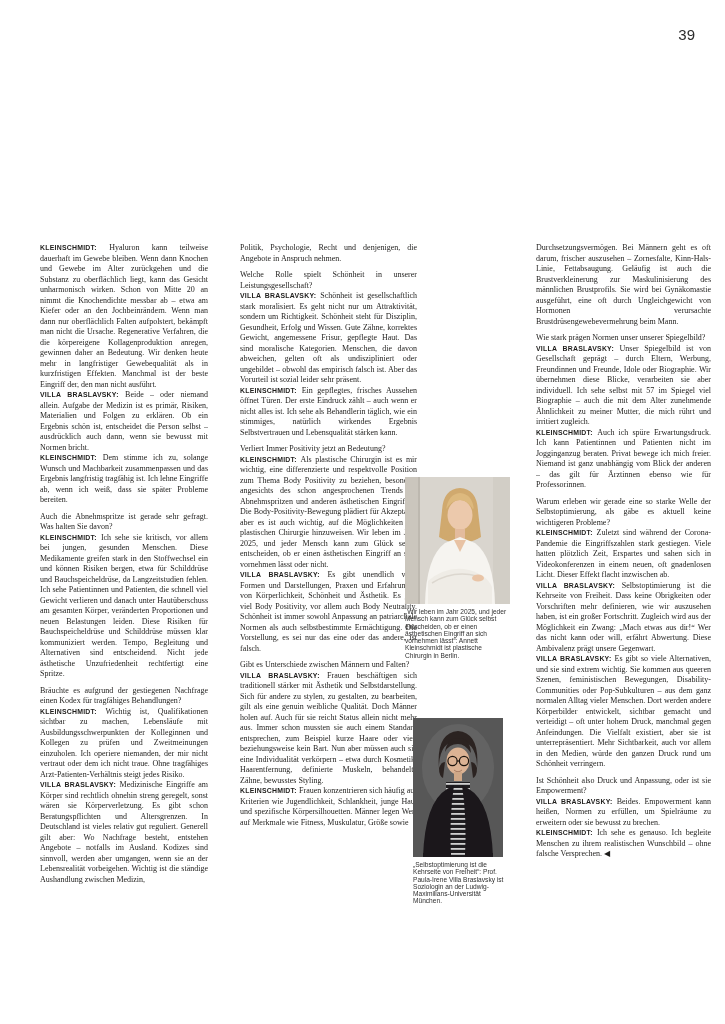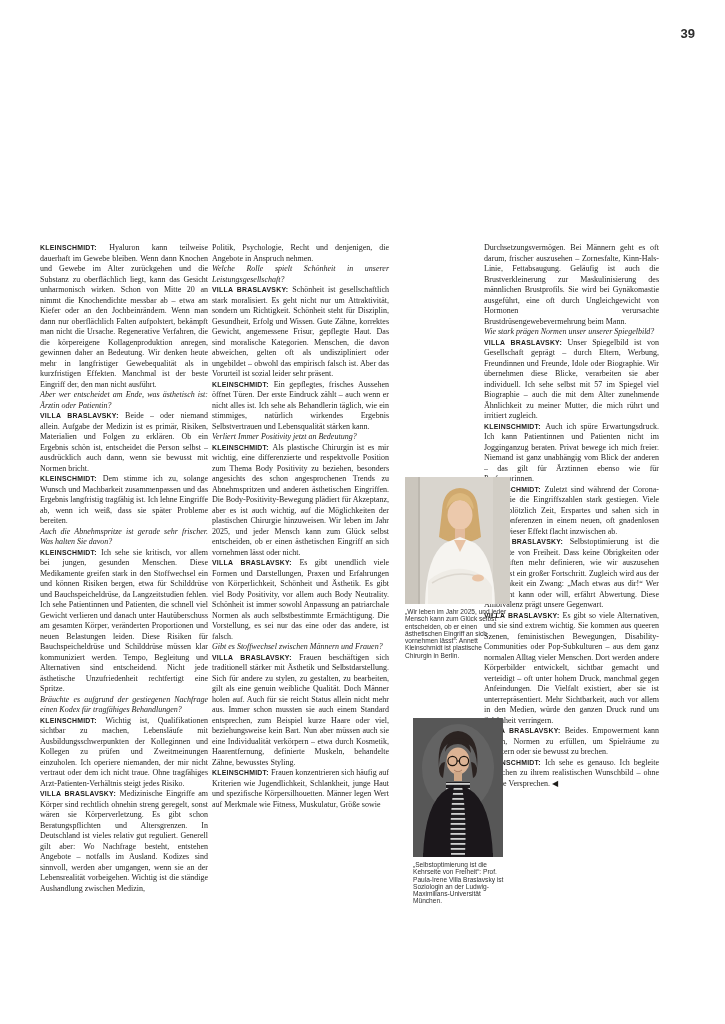--- a/index.html
+++ b/index.html
@@ -3,87 +3,88 @@
 <meta charset="utf-8">
 <style>
   html,body{margin:0;padding:0;background:#e8e8e8;}
   .page{
     position:relative;width:725px;height:1024px;margin:0 auto;
     background:#ffffff;overflow:hidden;
     font-family:"Liberation Serif", serif;color:#1e1d1b;
   }
   .pagenum{
     position:absolute;top:26px;right:30px;
-    font-family:"Liberation Sans", sans-serif;font-weight:bold;
-    font-size:13px;color:#2c2c2c;
+    font-family:"Liberation Sans", sans-serif;font-weight:normal;
+    font-size:15px;color:#2c2c2c;
   }
   .col{
     position:absolute;top:243px;
     font-size:8px;line-height:10.5px;
     text-align:justify;hyphens:auto;-webkit-hyphens:auto;
   }
   .col p{margin:0;}
-  .col p.question{font-style:italic;margin-top:0;}
+  .col p.question{margin-top:6px;}
   .col p.continuation{margin-top:0;}
   .speaker{
     font-family:"Liberation Sans", sans-serif;font-weight:bold;font-style:normal;
     font-size:6.9px;letter-spacing:.25px;
   }
   #col1{left:40px;width:168px;}
-  #col2{left:212px;width:177px;}
-  #col3{left:484px;width:175px;}
+  #col2{left:240px;width:177px;}
+  #col3{left:536px;width:175px;}
   figure.photo{position:absolute;margin:0;padding:0;line-height:0;}
   #photo-top{left:405px;top:477px;width:105px;height:127px;}
   #photo-bottom{left:413px;top:718px;width:90px;height:139px;}
   .caption{
     position:absolute;
     font-family:"Liberation Sans", sans-serif;
     font-size:6.6px;line-height:7.3px;color:#303030;text-align:left;
   }
   #caption-top{left:405px;top:608px;width:102px;}
   #caption-bottom{left:413px;top:861px;width:95px;}
 </style>
 </head>
 <body>
 
 <div class="page">
 
   <div class="pagenum">39</div>
 
   <div class="col" id="col1">
       <p class="answer"><span class="speaker">KLEINSCHMIDT: </span>Hyaluron kann teilweise dauerhaft im Gewebe bleiben. Wenn dann Knochen und Gewebe im Alter zurückgehen und die Substanz zu oberflächlich liegt, kann das Gesicht unharmonisch wirken. Schon von Mitte 20 an nimmt die Knochendichte messbar ab – etwa am Kiefer oder an den Jochbeinrändern. Wenn man dann nur oberflächlich Falten aufpolstert, bekämpft man nicht die Ursache. Regenerative Verfahren, die die körpereigene Kollagenproduktion anregen, gewinnen daher an Bedeutung. Wir denken heute mehr in langfristiger Gewebequalität als in kurzfristigen Effekten. Manchmal ist der beste Eingriff der, den man nicht ausführt.</p>
-      <p class="question">Aber wer entscheidet am Ende, was ästhetisch ist: Ärztin oder Patientin?</p>
       <p class="answer"><span class="speaker">VILLA BRASLAVSKY: </span>Beide – oder niemand allein. Aufgabe der Medizin ist es primär, Risiken, Materialien und Folgen zu erklären. Ob ein Ergebnis schön ist, entscheidet die Person selbst – ausdrücklich auch dann, wenn sie bewusst mit Normen bricht.</p>
       <p class="answer"><span class="speaker">KLEINSCHMIDT: </span>Dem stimme ich zu, solange Wunsch und Machbarkeit zusammenpassen und das Ergebnis langfristig tragfähig ist. Ich lehne Eingriffe ab, wenn ich weiß, dass sie später Probleme bereiten.</p>
-      <p class="question">Auch die Abnehmspritze ist gerade sehr frischer. Was halten Sie davon?</p>
+      <p class="question">Auch die Abnehmspritze ist gerade sehr gefragt. Was halten Sie davon?</p>
       <p class="answer"><span class="speaker">KLEINSCHMIDT: </span>Ich sehe sie kritisch, vor allem bei jungen, gesunden Menschen. Diese Medikamente greifen stark in den Stoffwechsel ein und können Risiken bergen, etwa für Schilddrüse und Bauchspeicheldrüse, da Langzeitstudien fehlen. Ich sehe Patientinnen und Patienten, die schnell viel Gewicht verlieren und danach unter Hautüberschuss am gesamten Körper, veränderten Proportionen und neuen Belastungen leiden. Diese Risiken für Bauchspeicheldrüse und Schilddrüse müssen klar kommuniziert werden. Tempo, Begleitung und Alternativen sind entscheidend. Nicht jede ästhetische Unzufriedenheit rechtfertigt eine Spritze.</p>
       <p class="question">Bräuchte es aufgrund der gestiegenen Nachfrage einen Kodex für tragfähiges Behandlungen?</p>
       <p class="answer"><span class="speaker">KLEINSCHMIDT: </span>Wichtig ist, Qualifikationen sichtbar zu machen, Lebensläufe mit Ausbildungsschwerpunkten der Kolleginnen und Kollegen zu prüfen und Zweitmeinungen einzuholen. Ich operiere niemanden, der mir nicht vertraut oder dem ich nicht traue. Ohne tragfähiges Arzt-Patienten-Verhältnis steigt jedes Risiko.</p>
       <p class="answer"><span class="speaker">VILLA BRASLAVSKY: </span>Medizinische Eingriffe am Körper sind rechtlich ohnehin streng geregelt, sonst wären sie Körperverletzung. Es gibt schon Beratungspflichten und Altersgrenzen. In Deutschland ist vieles relativ gut reguliert. Generell gilt aber: Wo Nachfrage besteht, entstehen Angebote – notfalls im Ausland. Kodizes sind sinnvoll, werden aber umgangen, wenn sie an der Lebensrealität vorbeigehen. Wichtig ist die ständige Aushandlung zwischen Medizin,</p>
     </div>
   <div class="col" id="col2">
       <p class="continuation">Politik, Psychologie, Recht und denjenigen, die Angebote in Anspruch nehmen.</p>
       <p class="question">Welche Rolle spielt Schönheit in unserer Leistungsgesellschaft?</p>
       <p class="answer"><span class="speaker">VILLA BRASLAVSKY: </span>Schönheit ist gesellschaftlich stark moralisiert. Es geht nicht nur um Attraktivität, sondern um Richtigkeit. Schönheit steht für Disziplin, Gesundheit, Erfolg und Wissen. Gute Zähne, korrektes Gewicht, angemessene Frisur, gepflegte Haut. Das sind moralische Kategorien. Menschen, die davon abweichen, gelten oft als undiszipliniert oder ungebildet – obwohl das empirisch falsch ist. Aber das Vorurteil ist sozial leider sehr präsent.</p>
       <p class="answer"><span class="speaker">KLEINSCHMIDT: </span>Ein gepflegtes, frisches Aussehen öffnet Türen. Der erste Eindruck zählt – auch wenn er nicht alles ist. Ich sehe als Behandlerin täglich, wie ein stimmiges, natürlich wirkendes Ergebnis Selbstvertrauen und Lebensqualität stärken kann.</p>
       <p class="question">Verliert Immer Positivity jetzt an Bedeutung?</p>
       <p class="answer"><span class="speaker">KLEINSCHMIDT: </span>Als plastische Chirurgin ist es mir wichtig, eine differenzierte und respektvolle Position zum Thema Body Positivity zu beziehen, besonders angesichts des schon angesprochenen Trends zu Abnehmspritzen und anderen ästhetischen Eingriffen. Die Body-Positivity-Bewegung plädiert für Akzeptanz, aber es ist auch wichtig, auf die Möglichkeiten der plastischen Chirurgie hinzuweisen. Wir leben im Jahr 2025, und jeder Mensch kann zum Glück selbst entscheiden, ob er einen ästhetischen Eingriff an sich vornehmen lässt oder nicht.</p>
       <p class="answer"><span class="speaker">VILLA BRASLAVSKY: </span>Es gibt unendlich viele Formen und Darstellungen, Praxen und Erfahrungen von Körperlichkeit, Schönheit und Ästhetik. Es gibt viel Body Positivity, vor allem auch Body Neutrality. Schönheit ist immer sowohl Anpassung an patriarchale Normen als auch selbstbestimmte Ermächtigung. Die Vorstellung, es sei nur das eine oder das andere, ist falsch.</p>
-      <p class="question">Gibt es Stoffwechsel zwischen Männern und Frauen?</p>
+      <p class="question">Gibt es Unterschiede zwischen Männern und Falten?</p>
       <p class="answer"><span class="speaker">VILLA BRASLAVSKY: </span>Frauen beschäftigen sich traditionell stärker mit Ästhetik und Selbstdarstellung. Sich für andere zu stylen, zu gestalten, zu bearbeiten, gilt als eine genuin weibliche Qualität. Doch Männer holen auf. Auch für sie reicht Status allein nicht mehr aus. Immer schon mussten sie auch einem Standard entsprechen, zum Beispiel kurze Haare oder viel, beziehungsweise kein Bart. Nun aber müssen auch sie eine Individualität verkörpern – etwa durch Kosmetik, Haarentfernung, definierte Muskeln, behandelte Zähne, bewusstes Styling.</p>
       <p class="answer"><span class="speaker">KLEINSCHMIDT: </span>Frauen konzentrieren sich häufig auf Kriterien wie Jugendlichkeit, Schlankheit, junge Haut und spezifische Körpersilhouetten. Männer legen Wert auf Merkmale wie Fitness, Muskulatur, Größe sowie</p>
     </div>
   <div class="col" id="col3">
       <p class="continuation">Durchsetzungsvermögen. Bei Männern geht es oft darum, frischer auszusehen – Zornesfalte, Kinn-Hals-Linie, Fettabsaugung. Geläufig ist auch die Brustverkleinerung zur Maskulinisierung des männlichen Brustprofils. Sie wird bei Gynäkomastie ausgeführt, eine oft durch Ungleichgewicht von Hormonen verursachte Brustdrüsengewebevermehrung beim Mann.</p>
       <p class="question">Wie stark prägen Normen unser unserer Spiegelbild?</p>
       <p class="answer"><span class="speaker">VILLA BRASLAVSKY: </span>Unser Spiegelbild ist von Gesellschaft geprägt – durch Eltern, Werbung, Freundinnen und Freunde, Idole oder Biographie. Wir übernehmen diese Blicke, verarbeiten sie aber individuell. Ich sehe selbst mit 57 im Spiegel viel Biographie – auch die mit dem Alter zunehmende Ähnlichkeit zu meiner Mutter, die mich rührt und irritiert zugleich.</p>
       <p class="answer"><span class="speaker">KLEINSCHMIDT: </span>Auch ich spüre Erwartungsdruck. Ich kann Patientinnen und Patienten nicht im Jogginganzug beraten. Privat bewege ich mich freier. Niemand ist ganz unabhängig vom Blick der anderen – das gilt für Ärztinnen ebenso wie für Professorinnen.</p>
+      <p class="question">Warum erleben wir gerade eine so starke Welle der Selbstoptimierung, als gäbe es aktuell keine wichtigeren Probleme?</p>
       <p class="answer"><span class="speaker">KLEINSCHMIDT: </span>Zuletzt sind während der Corona-Pandemie die Eingriffszahlen stark gestiegen. Viele hatten plötzlich Zeit, Erspartes und sahen sich in Videokonferenzen in einem neuen, oft gnadenlosen Licht. Dieser Effekt flacht inzwischen ab.</p>
       <p class="answer"><span class="speaker">VILLA BRASLAVSKY: </span>Selbstoptimierung ist die Kehrseite von Freiheit. Dass keine Obrigkeiten oder Vorschriften mehr definieren, wie wir auszusehen haben, ist ein großer Fortschritt. Zugleich wird aus der Möglichkeit ein Zwang: „Mach etwas aus dir!“ Wer das nicht kann oder will, erfährt Abwertung. Diese Ambivalenz prägt unsere Gegenwart.</p>
       <p class="answer"><span class="speaker">VILLA BRASLAVSKY: </span>Es gibt so viele Alternativen, und sie sind extrem wichtig. Sie kommen aus queeren Szenen, feministischen Bewegungen, Disability-Communities oder Pop-Subkulturen – aus dem ganz normalen Alltag vieler Menschen. Dort werden andere Körperbilder entwickelt, sichtbar gemacht und verteidigt – oft unter hohem Druck, manchmal gegen Anfeindungen. Die Vielfalt existiert, aber sie ist unterrepräsentiert. Mehr Sichtbarkeit, auch vor allem in den Medien, würde den ganzen Druck rund um Schönheit verringern.</p>
+      <p class="question">Ist Schönheit also Druck und Anpassung, oder ist sie Empowerment?</p>
       <p class="answer"><span class="speaker">VILLA BRASLAVSKY: </span>Beides. Empowerment kann heißen, Normen zu erfüllen, um Spielräume zu erweitern oder sie bewusst zu brechen.</p>
       <p class="answer"><span class="speaker">KLEINSCHMIDT: </span>Ich sehe es genauso. Ich begleite Menschen zu ihrem realistischen Wunschbild – ohne falsche Versprechen. ◀</p>
     </div>
 
   <figure class="photo" id="photo-top">
     <svg width="105" height="127" viewBox="0 0 105 127">
       <rect width="105" height="127" fill="#d9d5ce"></rect>
       <rect x="0" y="0" width="13" height="127" fill="#cbc6bd"></rect>
       <rect x="13" y="0" width="2" height="127" fill="#bdb8af"></rect>
       <rect x="88" y="0" width="17" height="127" fill="#d2cec6"></rect>

